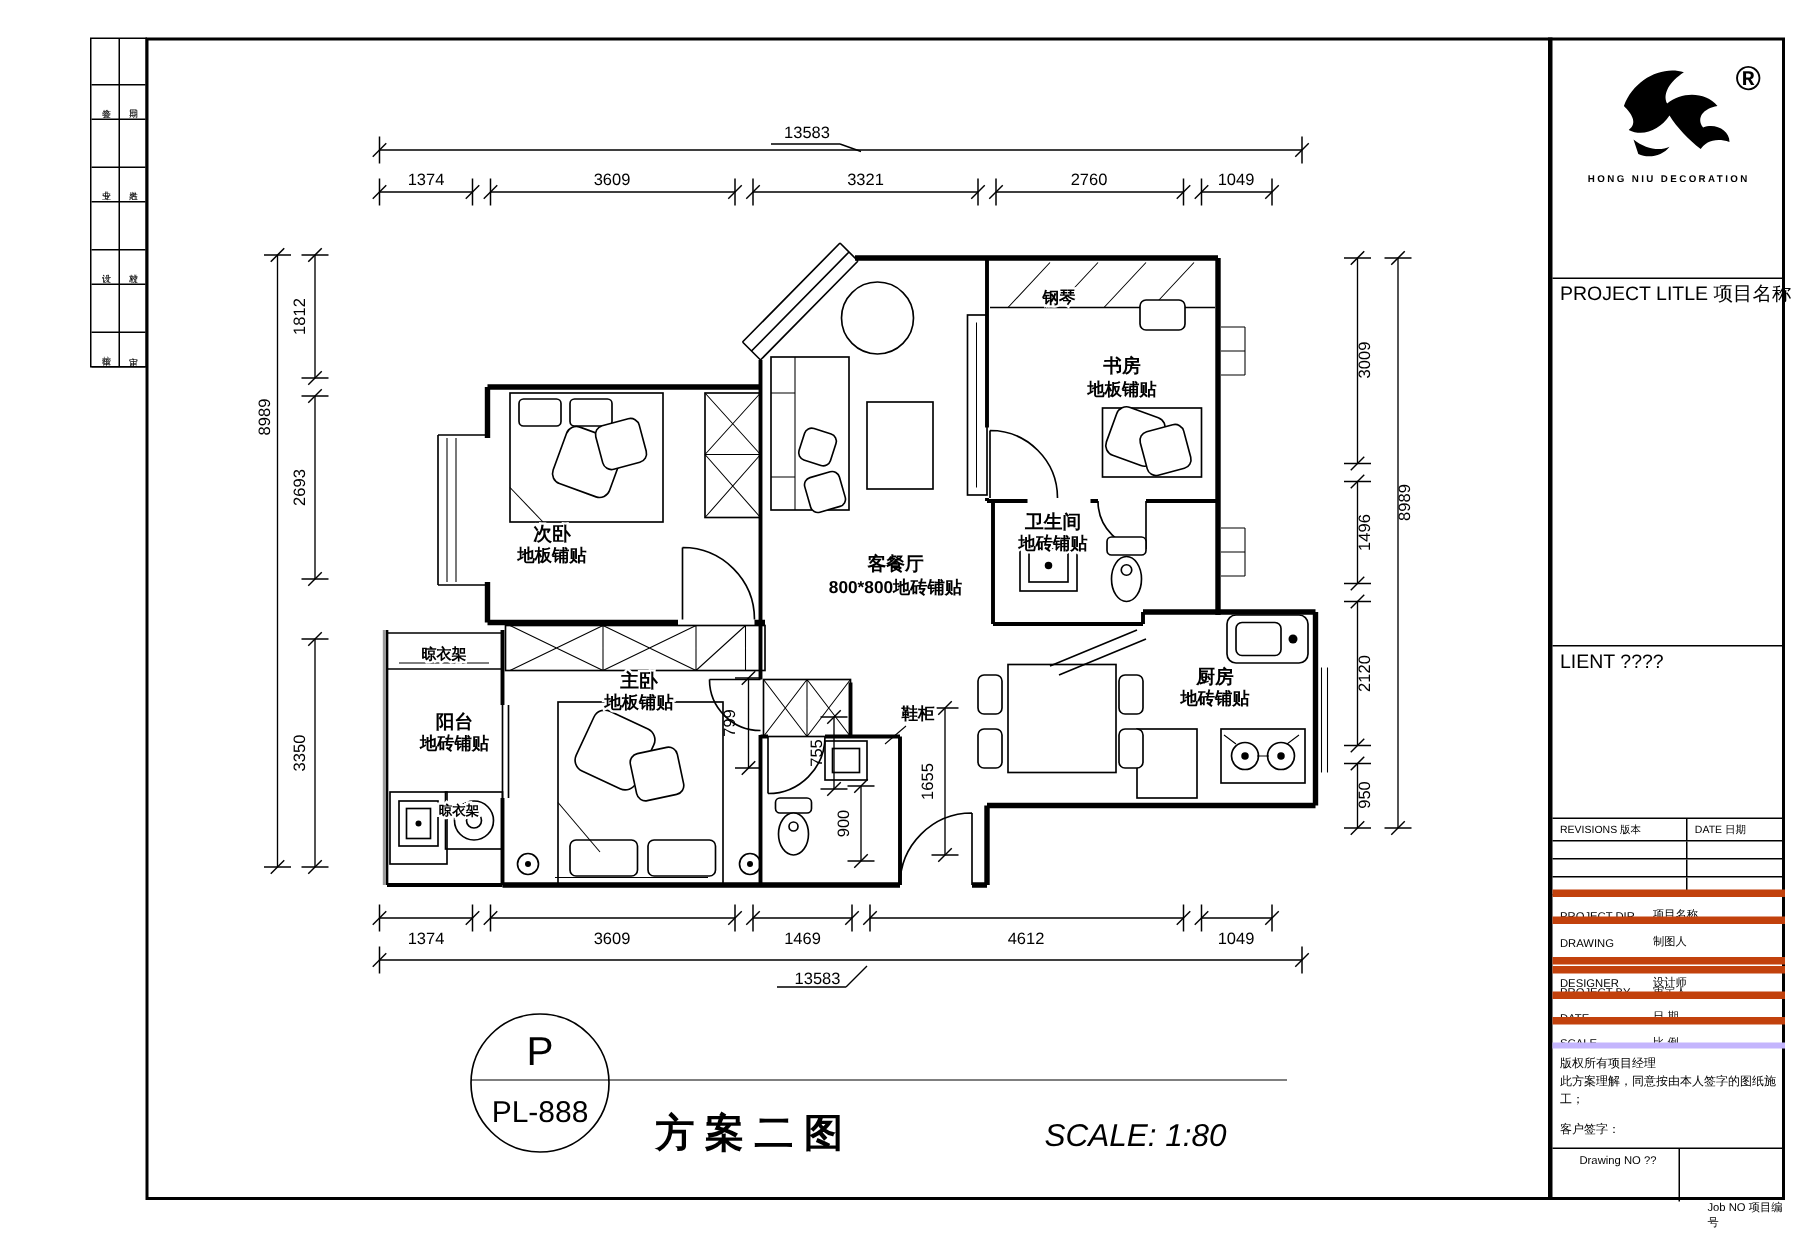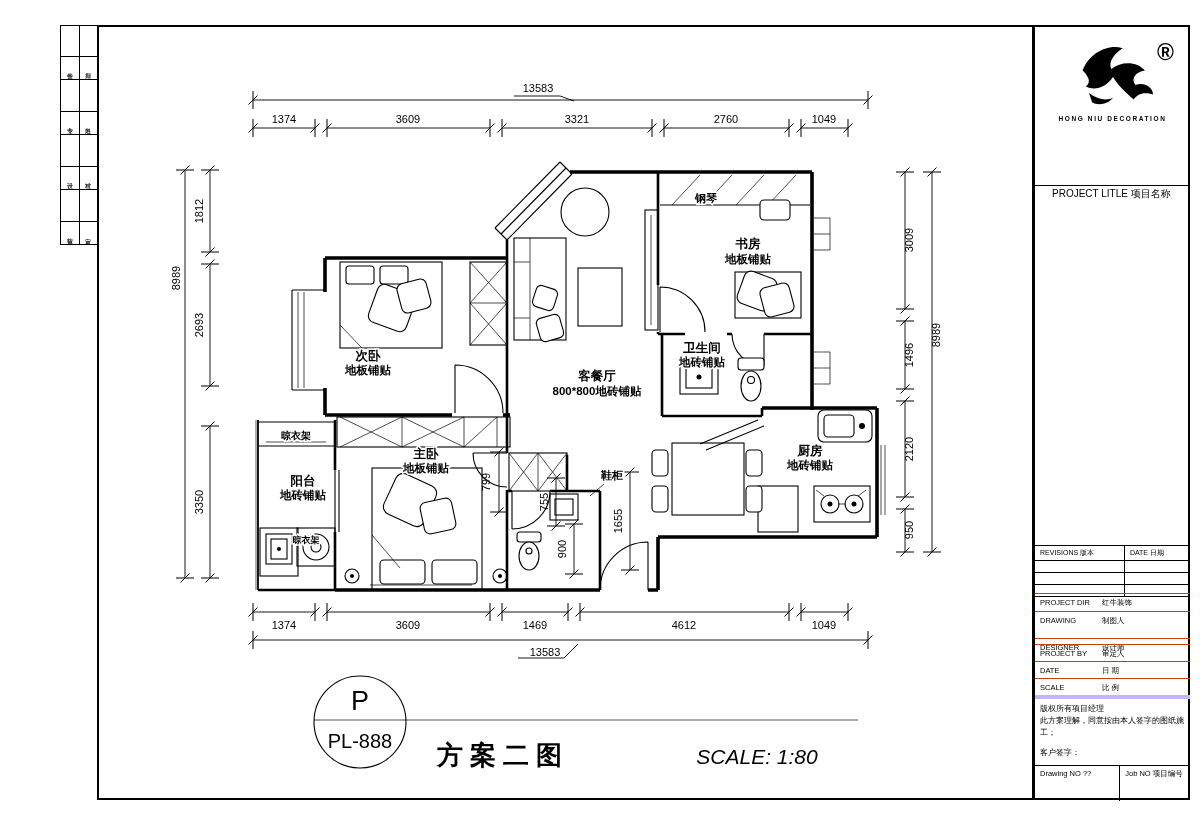--- a/index.html
+++ b/index.html
@@ -9,39 +9,39 @@
   #frame{left:97px;top:25px;width:1093px;height:775px;border:2px solid #000;}
   
   #strip{left:60px;top:25px;width:38px;height:220px;border:1.5px solid #000;}
   #strip .mid{position:absolute;left:50%;top:0;height:100%;border-left:1px solid #000;}
   .srow{position:absolute;left:0;width:100%;height:22px;border-top:1px solid #000;border-bottom:1px solid #000;display:flex;}
   .srow .cell{flex:1;display:flex;align-items:center;justify-content:center;overflow:hidden;}
   .sc{writing-mode:vertical-rl;font-size:6px;line-height:1;color:#111;}
   
   #panel{left:1032px;top:25px;width:158px;height:775px;border-left:3px solid #000;}
   #panel .sec{position:absolute;left:0;width:100%;border-top:1px solid #000;}
-  #panel .lab{font-size:10px;padding:2px 0 0 17px;white-space:nowrap;}
+  #panel .lab{font-size:13px;padding:2px 0 0 5px;white-space:nowrap;}
   #logo{position:absolute;left:0;top:0;width:100%;height:160px;border-bottom:1px solid #000;text-align:center;}
   #logo .reg{position:absolute;right:16px;top:14px;font-size:23px;font-weight:bold;}
   #logo .cn{font-size:23px;font-weight:bold;letter-spacing:5px;margin-top:0;}
   #logo .en{font-size:6.5px;letter-spacing:1.6px;margin-top:2px;font-weight:bold;}
   #rev{position:absolute;left:0;top:520px;width:100%;height:48px;border-top:1px solid #000;}
   #rev .hdr{display:flex;height:14px;border-bottom:1px solid #000;font-size:7px;}
   #rev .hdr div{padding:2px 0 0 5px;}
   #rev .c1{width:58%;border-right:1px solid #000;box-sizing:border-box;height:100%;}
   #rev .r{height:11px;border-bottom:1px solid #000;display:flex;}
   #rev .r div{height:100%;}
-  .inforow{position:absolute;left:0;width:100%;height:17px;border-top:1px solid #c2410c;display:flex;align-items:center;font-size:7.5px;}
+  .inforow{position:absolute;left:0;width:100%;height:17px;border-top:5px solid #c2410c;display:flex;align-items:flex-end;font-size:7.5px;}
   .inforow .en{width:62px;padding-left:5px;}
   .inforow .cn{font-size:7.5px;}
   #note{position:absolute;left:0;top:670px;width:100%;height:70px;border-top:4px solid #c4b5fd;font-size:8px;line-height:1.5;padding:4px 4px 0 5px;box-sizing:border-box;}
   #bottomcells{position:absolute;left:0;top:740px;width:100%;height:35px;border-top:1.5px solid #000;display:flex;}
-  #bottomcells .bc{box-sizing:border-box;font-size:7.5px;padding:3px 0 0 5px;}
+  #bottomcells .bc{box-sizing:border-box;font-size:7.5px;padding:3px 0 0 18px;}
   #bottomcells .bc1{width:55%;border-right:1px solid #000;}
-  #bottomcells .bc2{width:45%;}
+  #bottomcells .bc2{width:45%;margin-top:31px;}
   
   .w4{stroke:#000;stroke-width:3.6;fill:none;}
   .w3{stroke:#000;stroke-width:2.6;fill:none;}
   .w2{stroke:#000;stroke-width:1.8;fill:none;}
   .thin{stroke:#000;stroke-width:1.1;fill:none;}
   .hair{stroke:#000;stroke-width:0.7;fill:none;}
   .dim{stroke:#000;stroke-width:0.9;fill:none;}
   .furn{stroke:#000;stroke-width:1.1;fill:#fff;}
   .furnN{stroke:#000;stroke-width:1.1;fill:none;}
   .gray{stroke:#9a9a9a;stroke-width:1.6;fill:none;}
@@ -363,40 +363,43 @@
       <path fill="#000" d="M22,42 C30,20 54,8 72,14 C60,22 54,32 58,40 C70,30 90,30 100,42 C88,44 82,52 88,60
         C98,56 110,62 110,72 C98,68 90,72 86,78 C76,70 66,60 60,50 C52,62 38,68 26,62 C34,56 28,48 22,42 Z
         M30,70 C40,78 52,80 60,76 C54,84 42,86 34,82 Z"></path>
     </svg>
     <div class="en">HONG NIU DECORATION</div>
   </div>
 
   <div class="sec" style="top:160px;height:208px;border-top:none">
     <div class="lab">PROJECT LITLE 项目名称</div>
   </div>
+  <div class="sec" style="top:405px;height:38px">
+    <div class="lab">LIENT ????</div>
+  </div>
 
   <div id="rev">
     <div class="hdr">
       <div class="c1">REVISIONS 版本</div>
       <div>DATE 日期</div>
     </div>
     <div class="r">
         <div class="c1"></div>
       </div>
     <div class="r">
         <div class="c1"></div>
       </div>
     <div class="r">
         <div class="c1"></div>
       </div>
   </div>
 
   <div class="inforow" style="top:568px">
     <span class="en">PROJECT DIR</span>
-    <span class="cn">红牛装饰</span>
+    <span class="cn">项目名称</span>
   </div>
   <div class="inforow" style="top:613px">
     <span class="en">DESIGNER</span>
     <span class="cn">设计师</span>
   </div>
   <div class="inforow" style="top:586px">
     <span class="en">DRAWING</span>
     <span class="cn">制图人</span>
   </div>
   <div class="inforow" style="top:619px">

